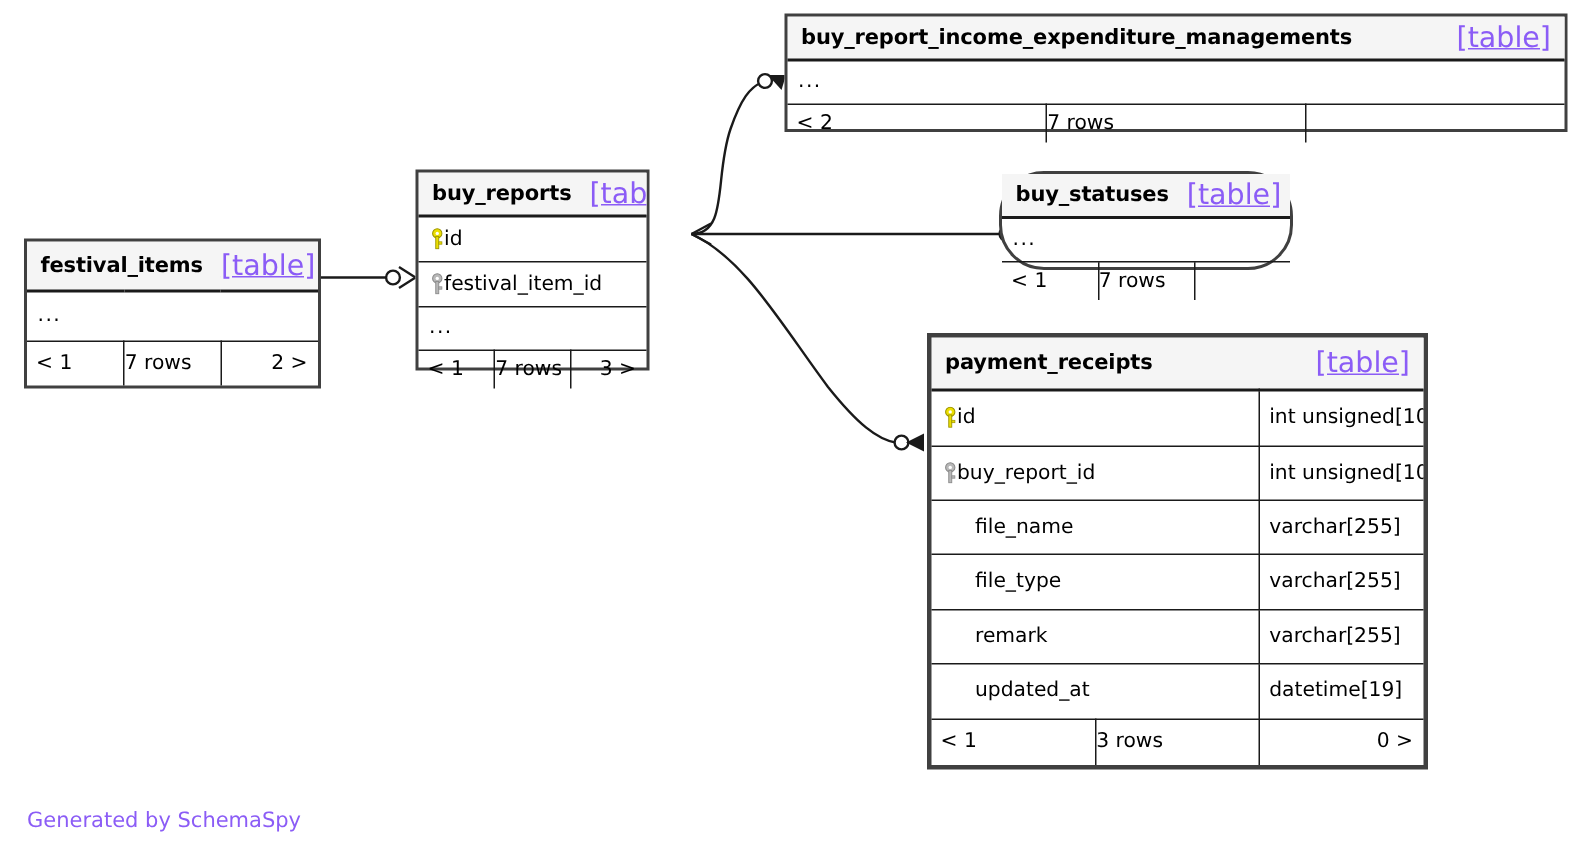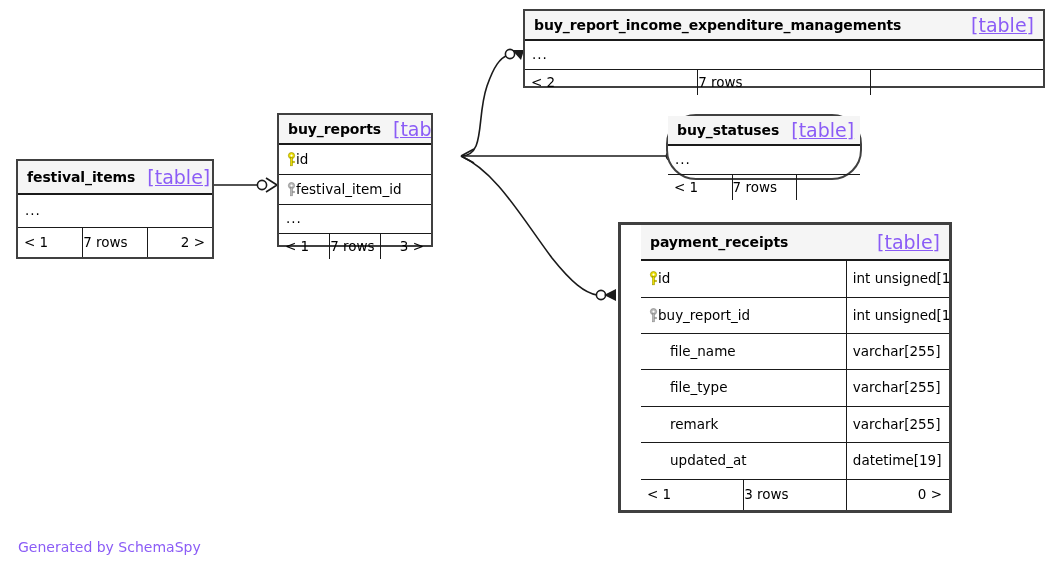--- a/index.html
+++ b/index.html
@@ -30,21 +30,20 @@
   
   .table-box {
     position: absolute;
     box-sizing: border-box;
     background: #ffffff;
     border: 2px solid #404040;
     border-collapse: collapse;
   }
   .table-box.focal {
     border-width: 3px;
-    padding-left: 20px;
   }
   .tbl {
     border-collapse: collapse;
     width: 100%;
     height: 100%;
     table-layout: fixed;
   }
   .tbl td {
     border: 1px solid #1a1a1a;
     padding: 0;

